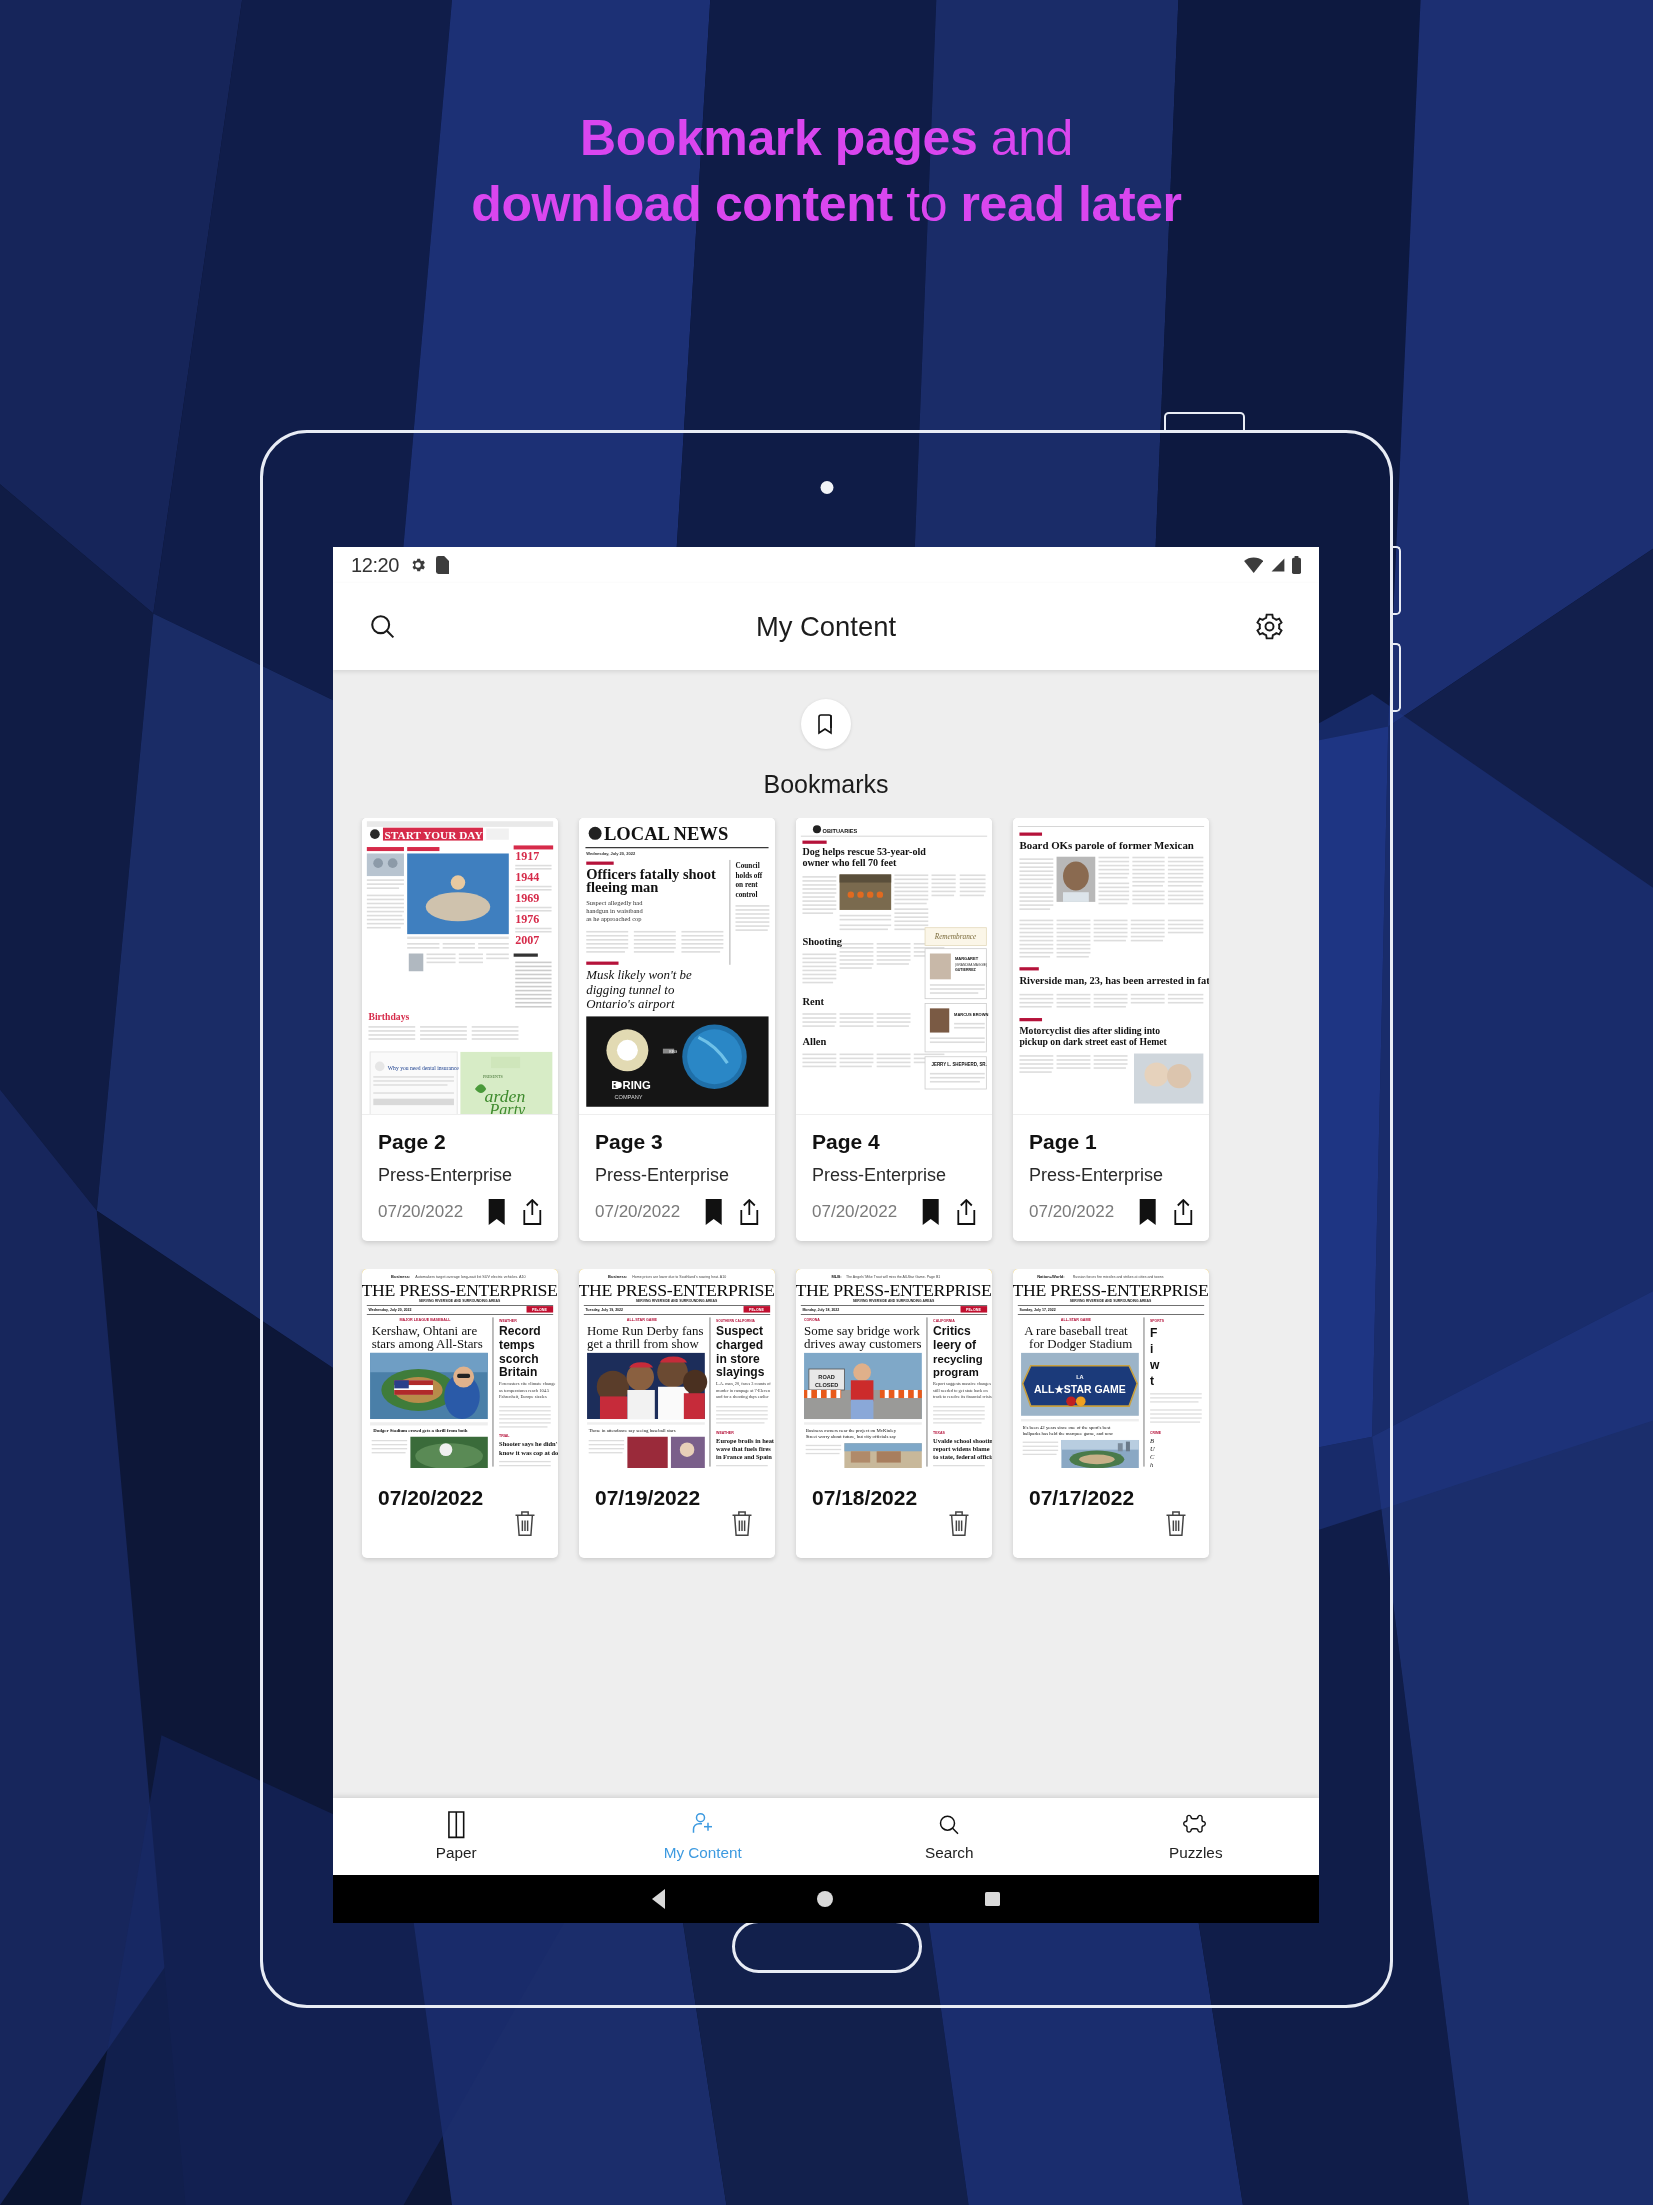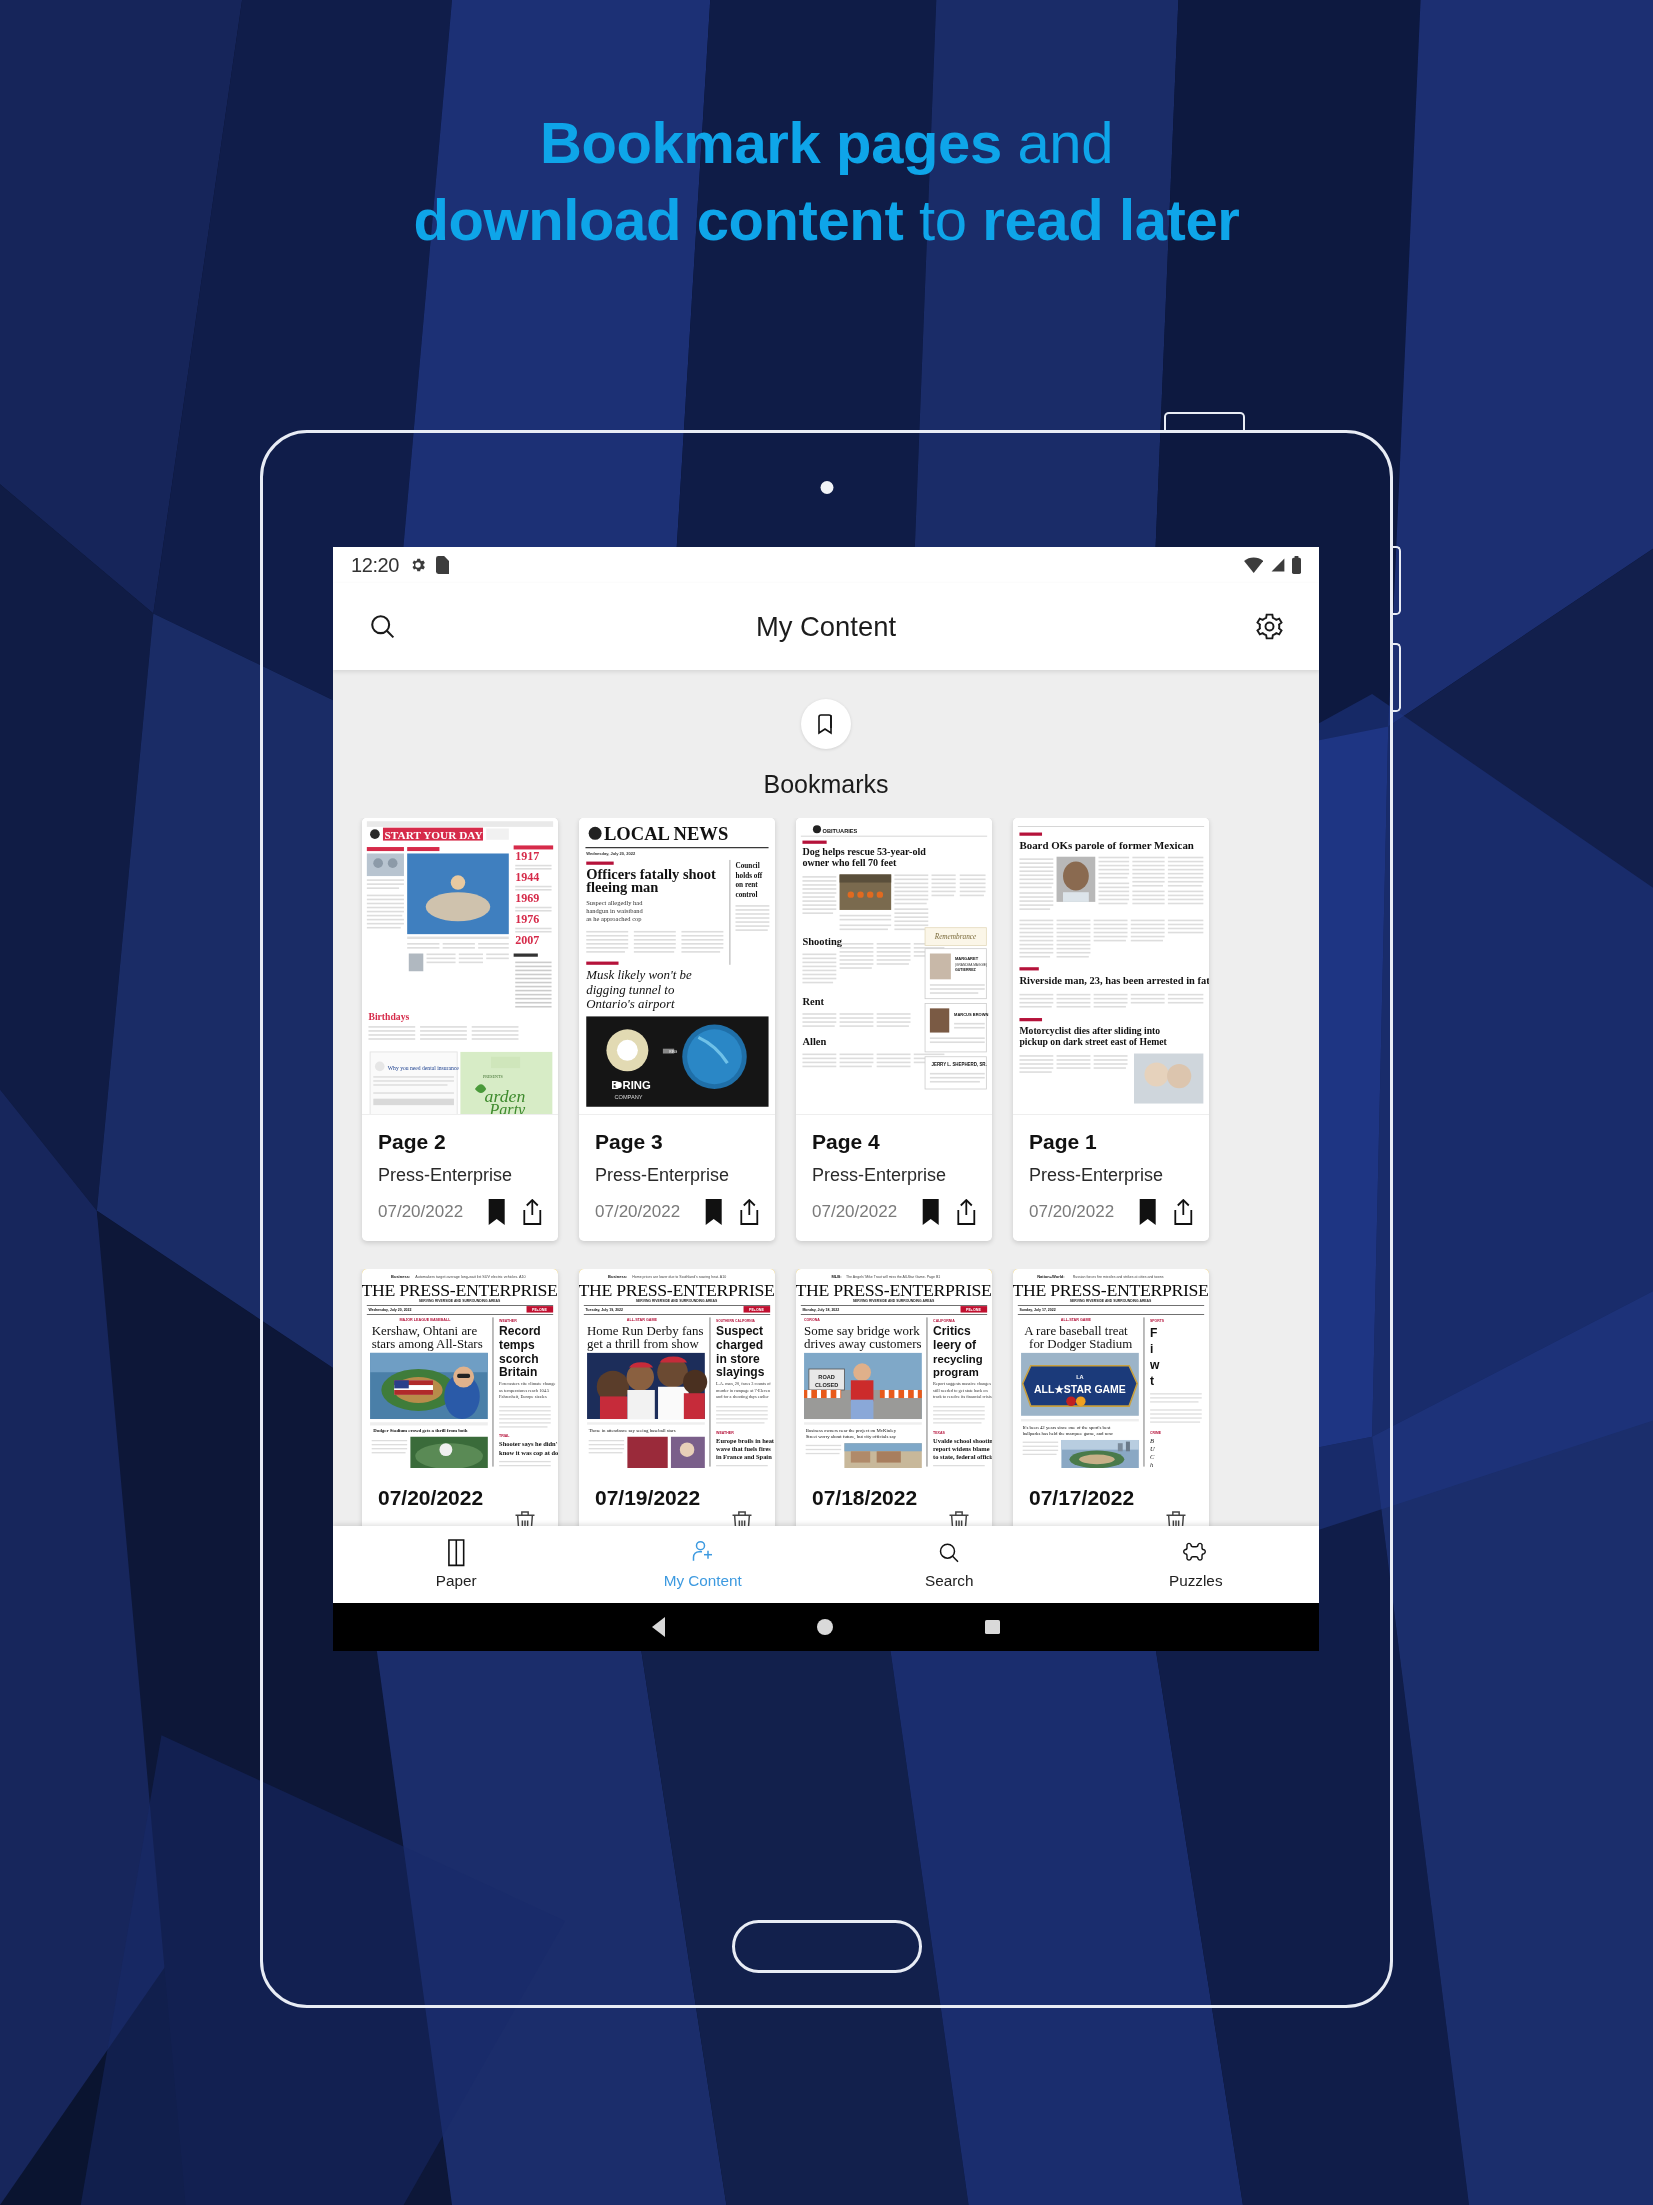--- a/index.html
+++ b/index.html
@@ -13,22 +13,22 @@
     position: relative;
   }
 
   
   #bg-art { position: absolute; inset: 0; width: 1653px; height: 2205px; z-index: 0; }
 
   
   .headline {
     position: absolute; top: 105px; left: 0; width: 1653px;
     text-align: center; z-index: 3;
-    color: #0ea5e9;
-    font-size: 58px; line-height: 1.32;
+    color: #d946ef;
+    font-size: 50px; line-height: 1.32;
     font-weight: 400;
     letter-spacing: -0.4px;
     padding: 0 97px;
   }
   .headline b { font-weight: 700; }
 
   
   .tablet {
     position: absolute;
     left: 260px; top: 430px;
@@ -65,21 +65,21 @@
     width: 81px; height: 21px;
     border: 2.4px solid #e8ecf5;
     border-bottom: none;
     border-radius: 4.8px 4.8px 0 0;
   }
 
   
   .screen {
     position: absolute;
     left: 333px; top: 547px;
-    width: 986px; height: 1104px;
+    width: 986px; height: 1376px;
     background: #ffffff;
     overflow: hidden;
     z-index: 4;
     display: flex; flex-direction: column;
   }
 
   
   .statusbar {
     height: 36px; flex: 0 0 36px;
     background: #fff;

